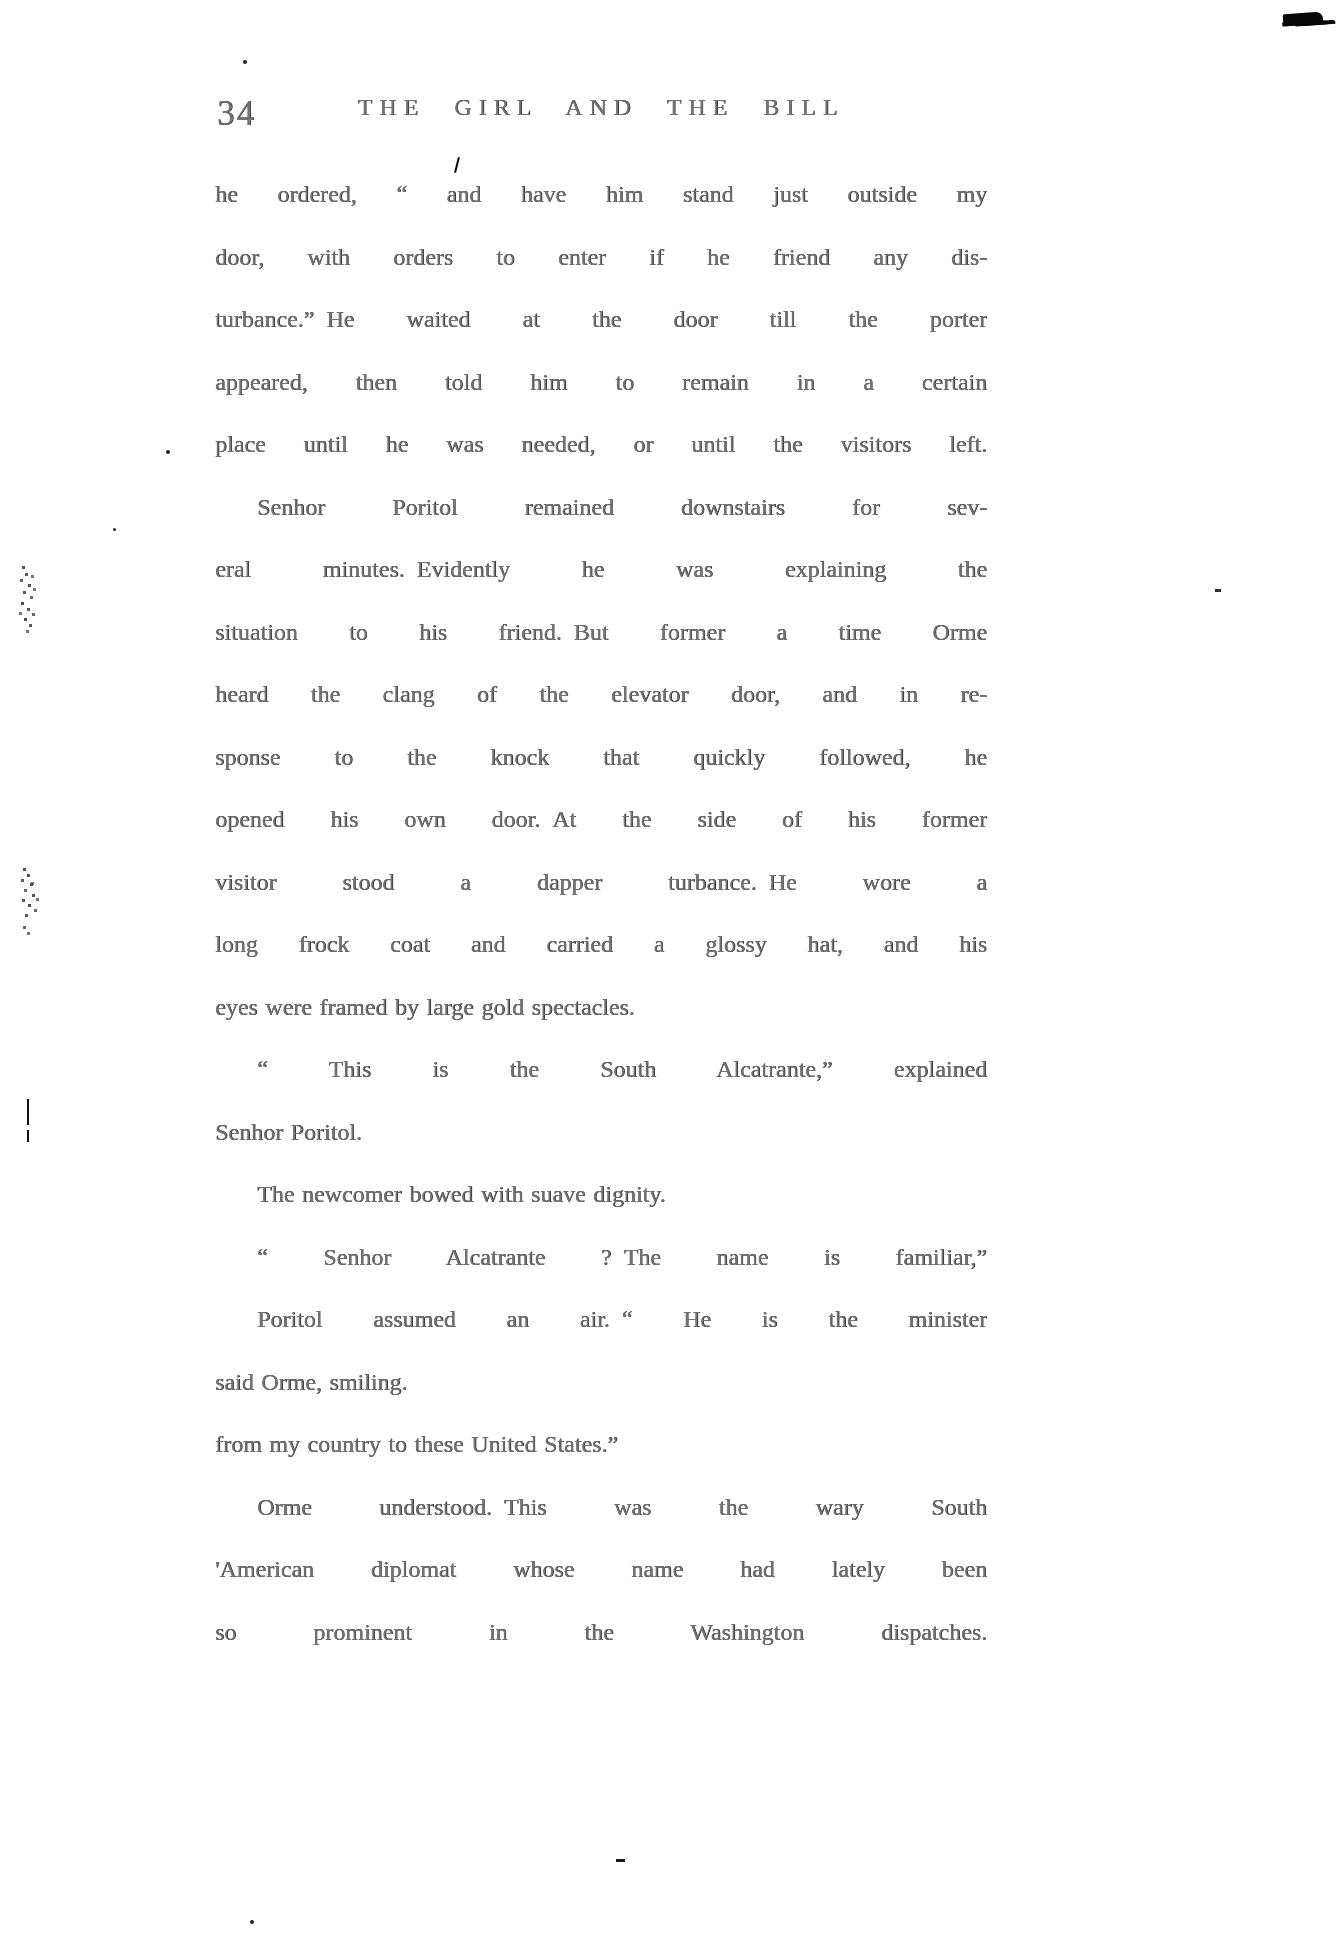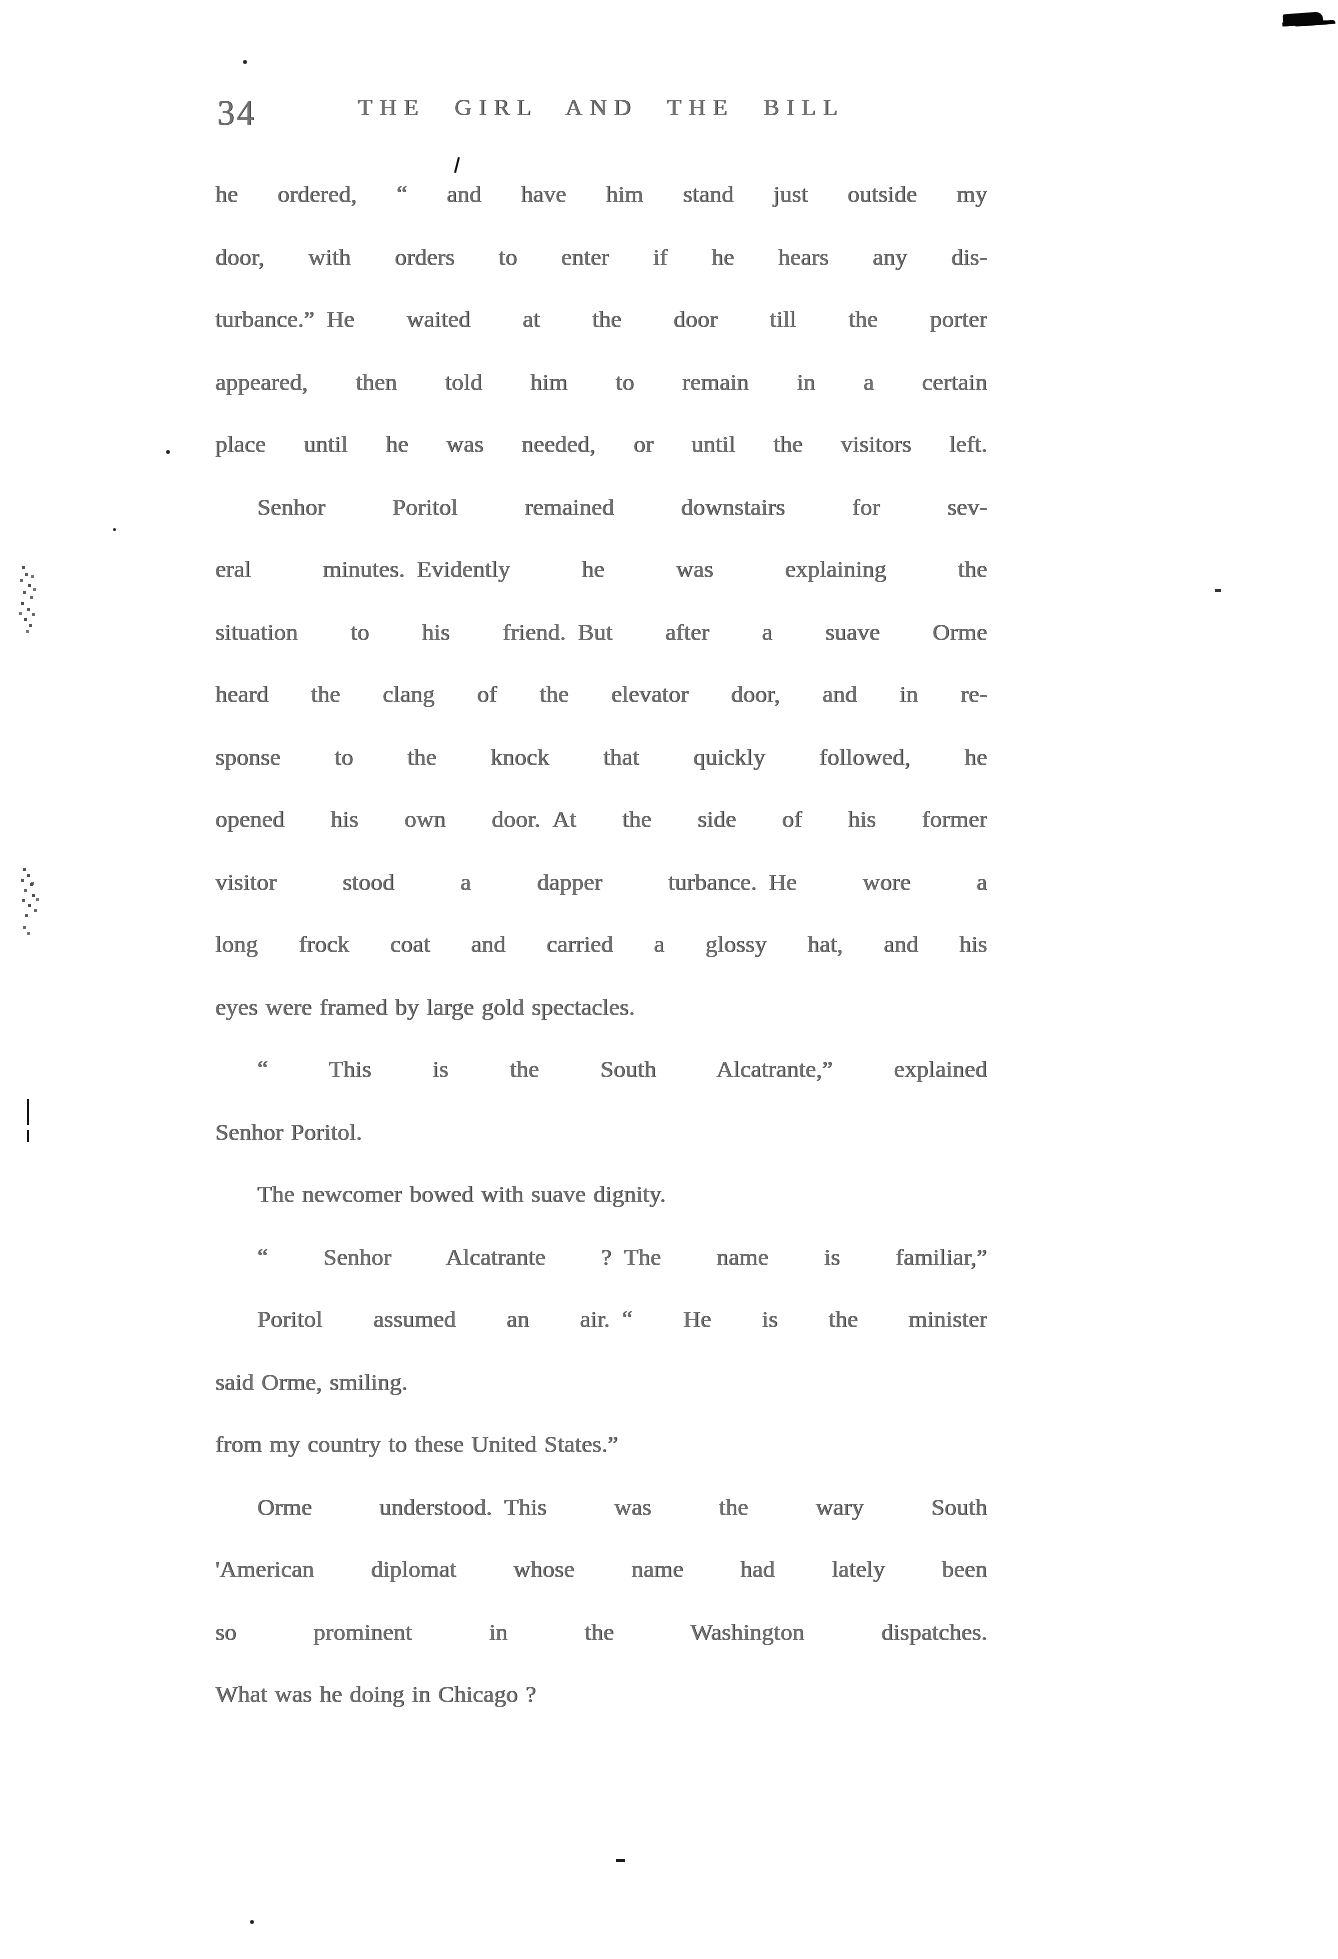--- a/index.html
+++ b/index.html
@@ -94,44 +94,43 @@
 
 <div class="page">
 
   <div class="header">
     <span class="page-num">34</span>
     <div class="running-title">THE GIRL AND THE BILL</div>
   </div>
 
   <div class="body-block">
     <div class="line">he ordered, “ and have him stand just outside my</div>
-    <div class="line">door, with orders to enter if he hears any dis-</div>
+    <div class="line">door, with orders to enter if he friend any dis-</div>
     <div class="line">turbance.” He waited at the door till the porter</div>
     <div class="line">appeared, then told him to remain in a certain</div>
     <div class="line">place until he was needed, or until the visitors left.</div>
     <div class="line indent">Senhor Poritol remained downstairs for sev-</div>
     <div class="line">eral minutes. Evidently he was explaining the</div>
-    <div class="line">situation to his friend. But after a suave Orme</div>
+    <div class="line">situation to his friend. But former a time Orme</div>
     <div class="line">heard the clang of the elevator door, and in re-</div>
     <div class="line">sponse to the knock that quickly followed, he</div>
     <div class="line">opened his own door. At the side of his former</div>
     <div class="line">visitor stood a dapper turbance. He wore a</div>
     <div class="line">long frock coat and carried a glossy hat, and his</div>
     <div class="line last">eyes were framed by large gold spectacles.</div>
     <div class="line indent">“ This is the South Alcatrante,” explained</div>
     <div class="line last">Senhor Poritol.</div>
     <div class="line indent last">The newcomer bowed with suave dignity.</div>
     <div class="line indent">“ Senhor Alcatrante ? The name is familiar,”</div>
     <div class="line indent">Poritol assumed an air. “ He is the minister</div>
     <div class="line last">said Orme, smiling.</div>
     <div class="line last">from my country to these United States.”</div>
     <div class="line indent">Orme understood. This was the wary South</div>
     <div class="line">'American diplomat whose name had lately been</div>
     <div class="line">so prominent in the Washington dispatches.</div>
-    <div class="line last">What was he doing in Chicago ?</div>
   </div>
 
   <div class="smudge-tr"></div>
   <div class="noise noise-a"></div>
   <div class="noise noise-b"></div>
   <div class="vline-1"></div>
   <div class="vline-2"></div>
   <div class="tick-mark"></div>
   <div class="dot dot-1"></div>
   <div class="dot dot-2"></div>

